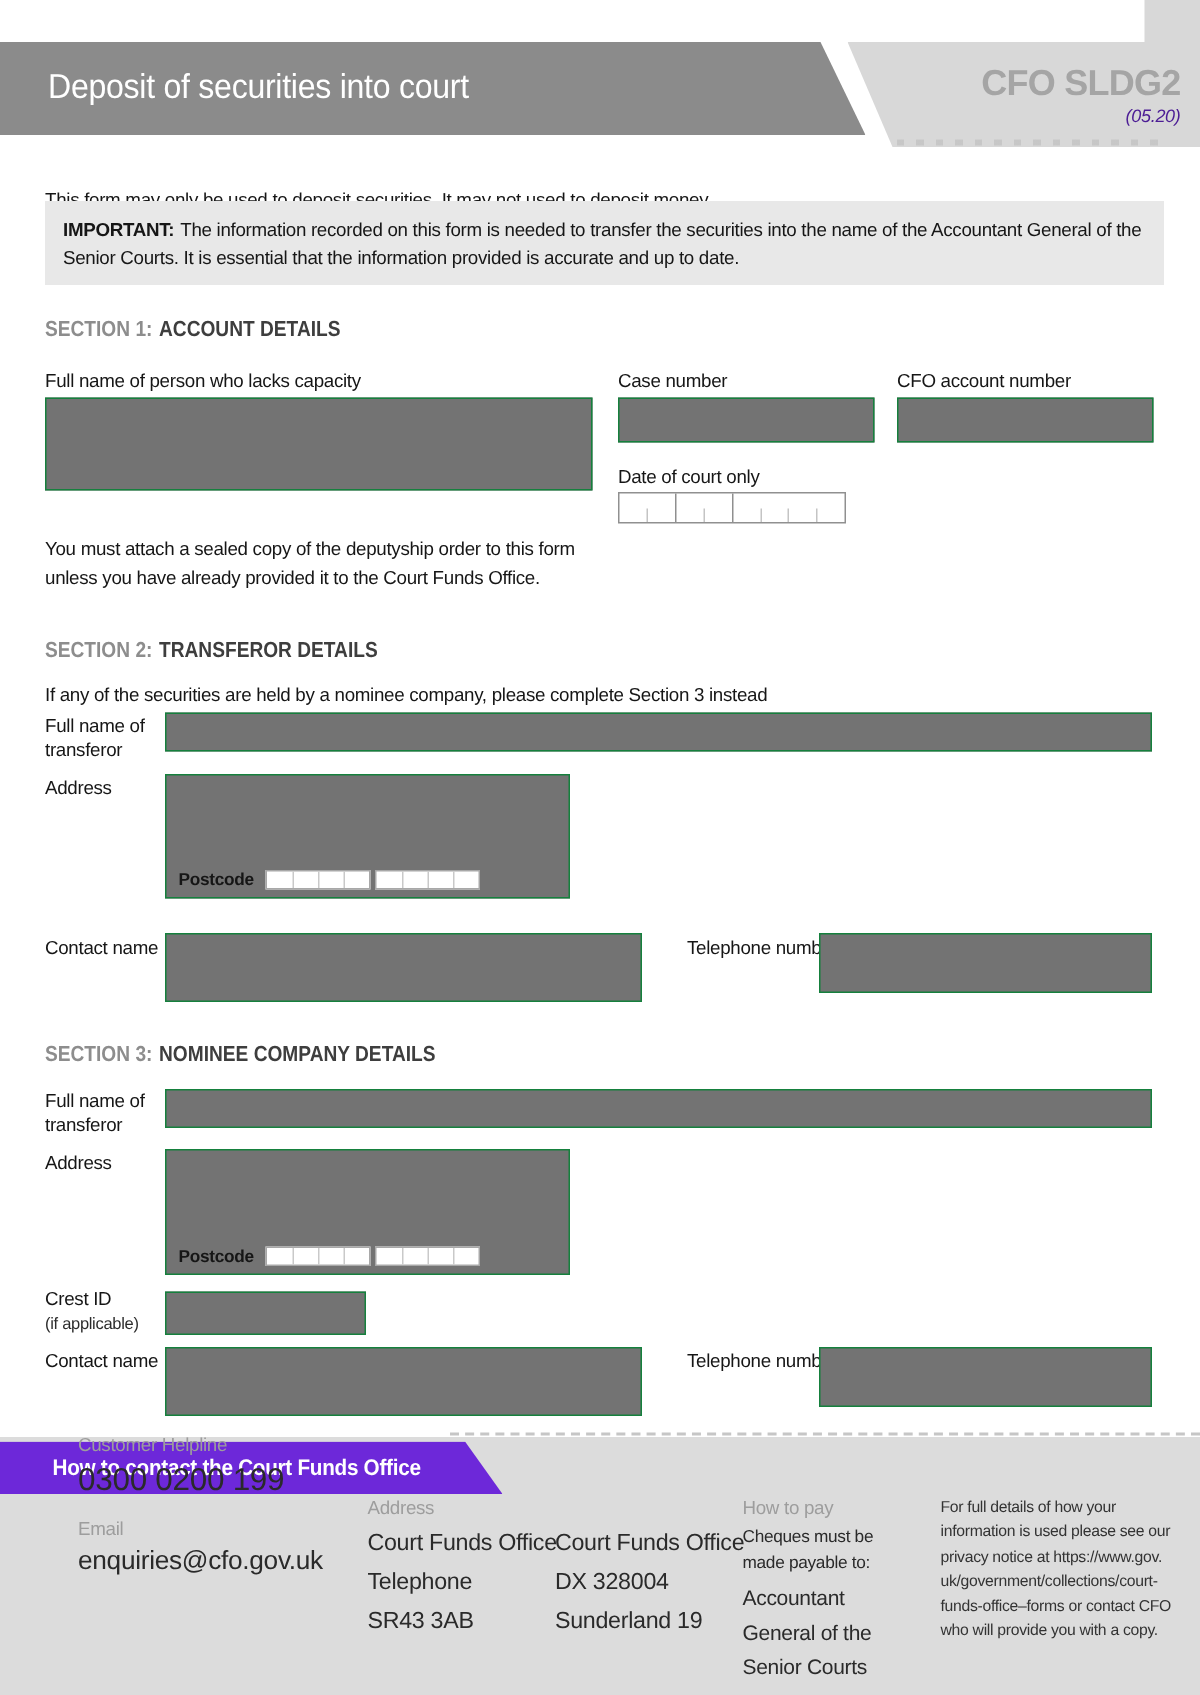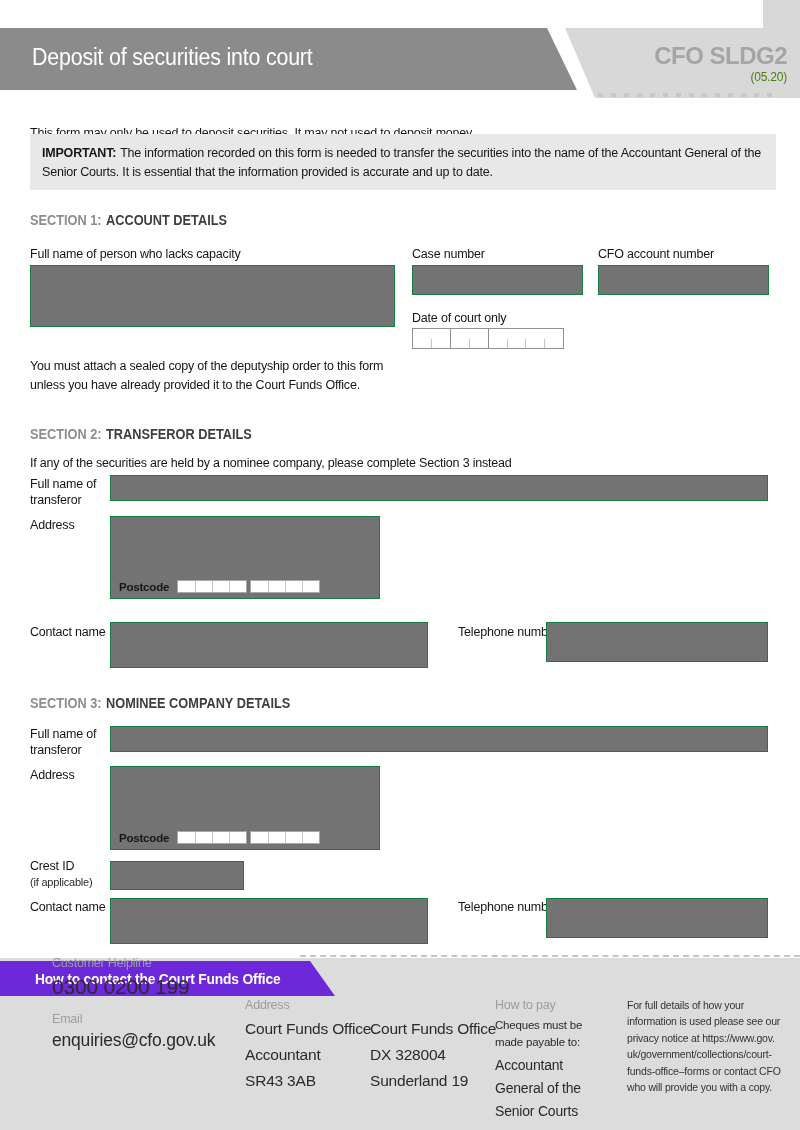--- a/index.html
+++ b/index.html
@@ -10,21 +10,21 @@
   
   .band-dark { position:absolute; left:0; top:28px; width:577px; height:62px; background:#8b8b8b;
                clip-path:polygon(0 0, 547px 0, 100% 100%, 0 100%); }
   .band-title { position:absolute; left:32px; top:16px; color:#ffffff; font-size:23px; font-weight:400;
                 transform:scaleX(0.93); transform-origin:left center; white-space:nowrap; }
   .band-light { position:absolute; left:565px; top:28px; width:235px; height:70px; background:#d8d8d8;
                 clip-path:polygon(0 0, 100% 0, 100% 100%, 30px 100%); }
   .corner-strip { position:absolute; left:763px; top:0; width:37px; height:30px; background:#d8d8d8; }
   .form-code { position:absolute; right:13px; top:14px; color:#a5a5a5; font-size:24px; font-weight:bold;
                letter-spacing:-0.5px; white-space:nowrap; }
-  .form-ver { position:absolute; right:13px; top:42px; color:#4d7c0f; font-size:12px; }
+  .form-ver { position:absolute; right:13px; top:42px; color:#4c1d95; font-size:12px;font-style:italic; }
   .clip-artifact { position:absolute; left:33px; bottom:1px; width:175px; height:4px; opacity:.8;
                    background:repeating-linear-gradient(90deg,#c3c3c3 0 5px, transparent 5px 13px); }
 
   
   .intro { position:absolute; left:30px; top:106px; font-size:12.5px;margin-top:20px; }
   .imp-box { position:absolute; left:30px; top:134px; width:746px; height:56px; background:#e8e8e8;
              padding:10px 12px; font-size:12.5px; line-height:1.55; }
   .imp-label { font-weight:bold; margin-right:4px; }
 
   .sec-head { position:absolute; font-size:14.5px; font-weight:bold; white-space:nowrap;
@@ -197,21 +197,21 @@
   <div class="f-col" style="left:35px; top:956px;margin-left:17px;">
     <div class="f-label">Customer Helpline</div>
     <div class="helpline-num">0300 0200 199</div>
     <div class="f-label email-lbl">Email</div>
     <div class="email-val">enquiries@cfo.gov.uk</div>
   </div>
 
   <div class="f-col" style="left:245px; top:998px;">
     <div class="f-label">Address</div>
     <div class="addr-line addr-first">Court Funds Office</div>
-    <div class="addr-line">Accountant</div>
+    <div class="addr-line">Telephone</div>
     <div class="addr-line">SR43 3AB</div>
   </div>
 
   <div class="f-col" style="left:370px; top:1016px;">
     <div class="addr-line">Court Funds Office</div>
     <div class="addr-line">DX 328004</div>
     <div class="addr-line">Sunderland 19</div>
   </div>
 
   <div class="f-col" style="left:495px; top:998px;">

